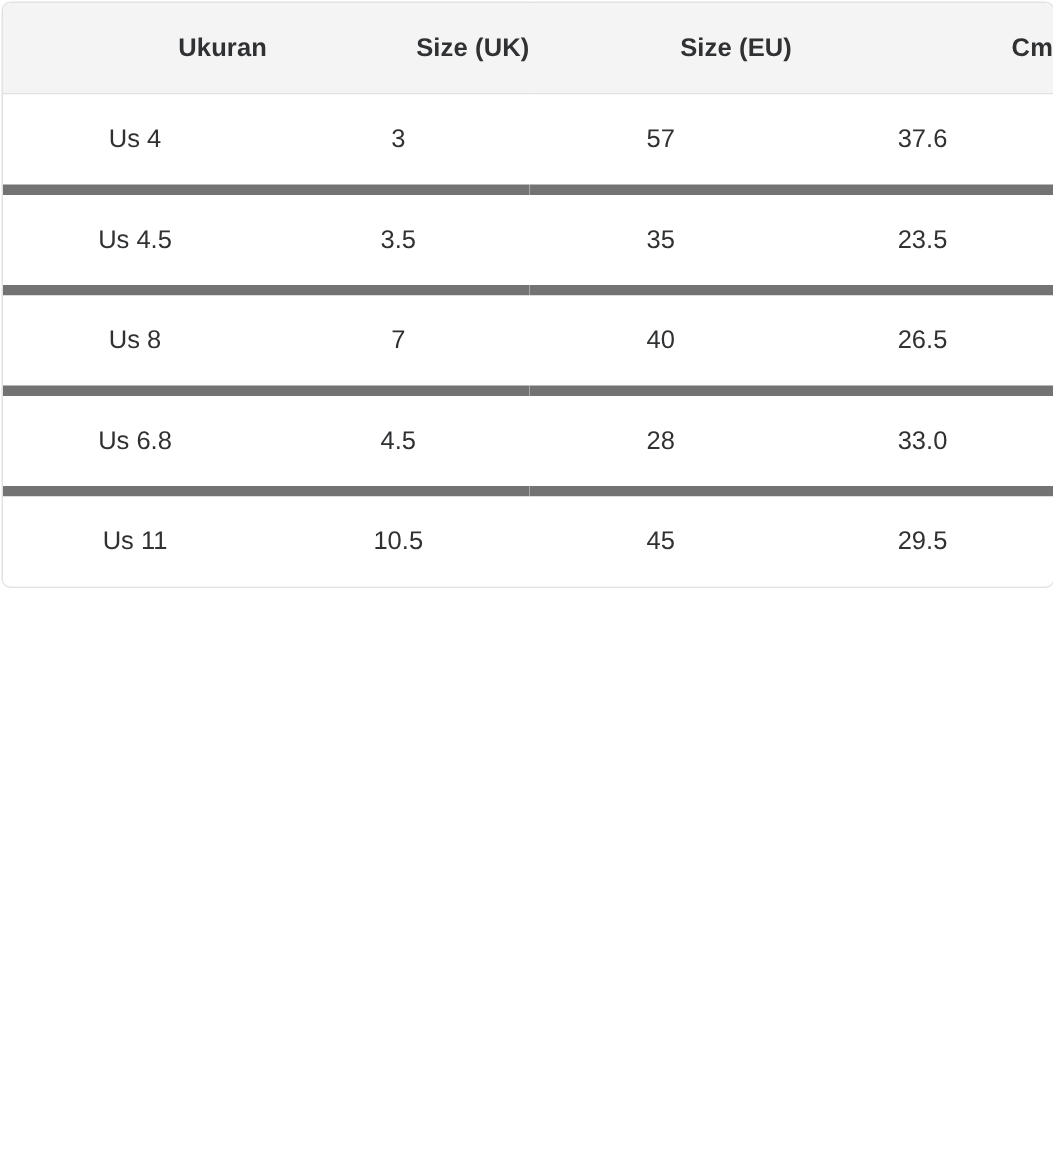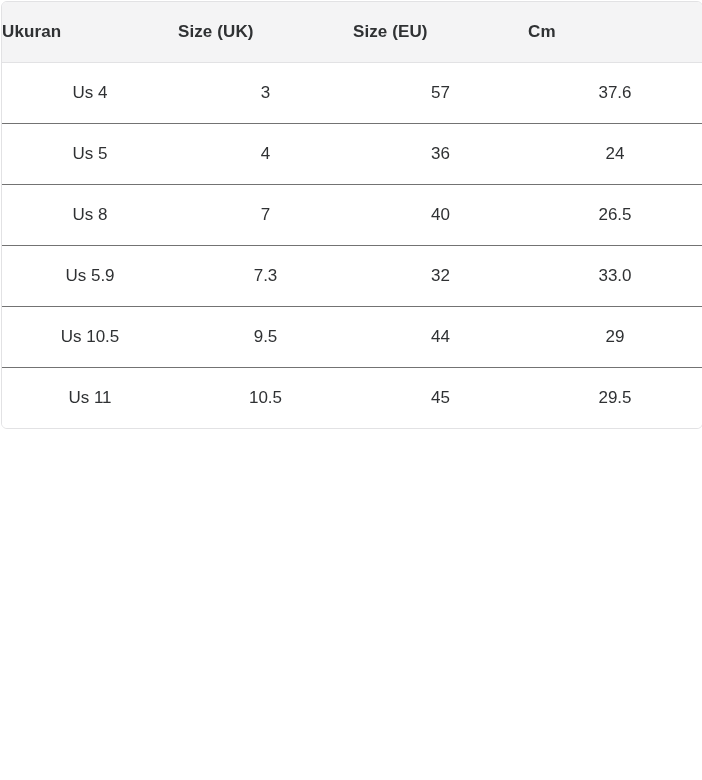--- a/index.html
+++ b/index.html
@@ -32,37 +32,37 @@
     border-radius: 6px;
     overflow: hidden;
     margin: 1px 0 0 1px;
   }
 
   table.size-table thead th {
     background: #f4f4f5;
     color: #2f3133;
     font-size: 17px;
     font-weight: 700;
-    text-align: left;
+    text-align: right;
     height: 60px;
     padding: 0;
     border-bottom: 1px solid #e2e2e4;
     vertical-align: middle;
     letter-spacing: 0.1px;
   }
 
   table.size-table tbody td {
     background: #ffffff;
     color: #2f3133;
     font-size: 17px;
     font-weight: 400;
     text-align: center;
     height: 60px;
     padding: 0;
-    border-bottom: 1px solid #737373;
+    border-bottom: 7px solid #737373;
     vertical-align: middle;
   }
 
   table.size-table tbody tr:last-child td {
     border-bottom: none;
   }
 
   
   col.c-ukuran { width: 176px; }
   col.c-uk     { width: 175px; }
@@ -89,42 +89,36 @@
       </tr>
     </thead>
     <tbody id="table-body">
       <tr>
         <td>Us 4</td>
         <td>3</td>
         <td>57</td>
         <td>37.6</td>
       </tr>
       <tr>
-        <td>Us 5</td>
-        <td>4</td>
-        <td>36</td>
-        <td>24</td>
+        <td>Us 4.5</td>
+        <td>3.5</td>
+        <td>35</td>
+        <td>23.5</td>
       </tr>
       <tr>
         <td>Us 8</td>
         <td>7</td>
         <td>40</td>
         <td>26.5</td>
       </tr>
       <tr>
-        <td>Us 5.9</td>
-        <td>7.3</td>
-        <td>32</td>
+        <td>Us 6.8</td>
+        <td>4.5</td>
+        <td>28</td>
         <td>33.0</td>
-      </tr>
-      <tr>
-        <td>Us 10.5</td>
-        <td>9.5</td>
-        <td>44</td>
-        <td>29</td>
       </tr>
       <tr>
         <td>Us 11</td>
         <td>10.5</td>
         <td>45</td>
         <td>29.5</td>
       </tr>
     </tbody>
   </table>
 </div>

